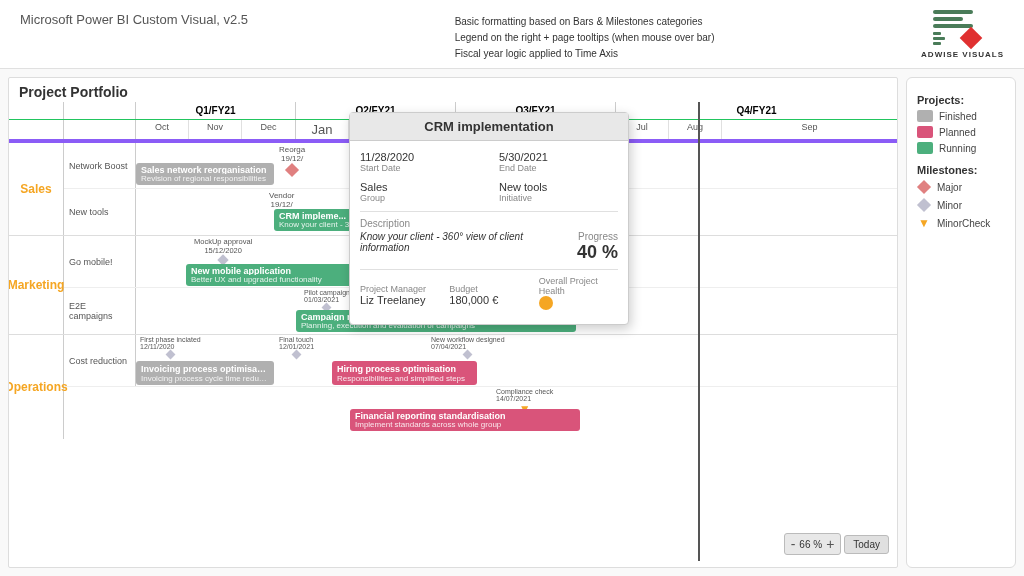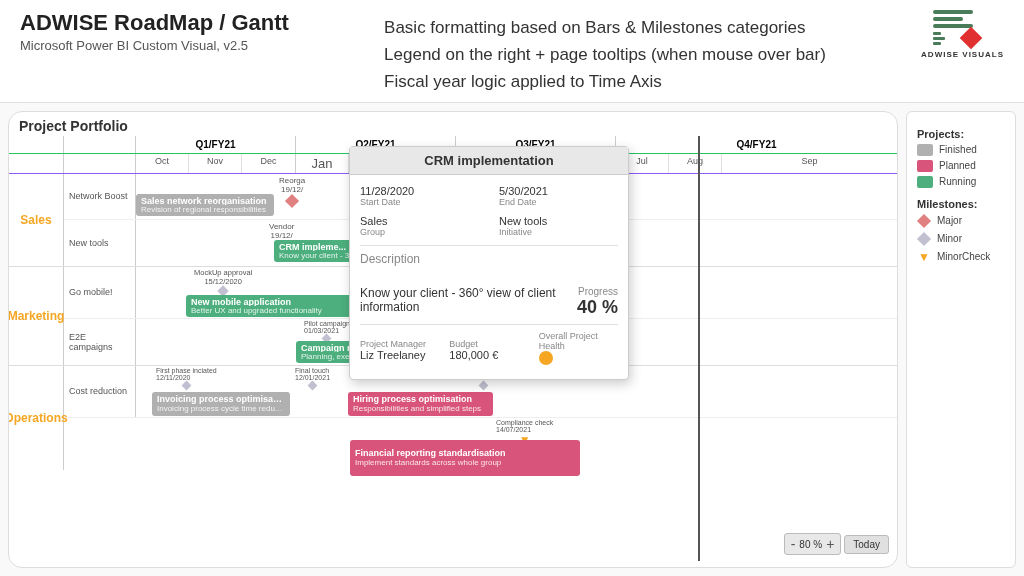--- a/index.html
+++ b/index.html
@@ -4,55 +4,55 @@
   <style>
     * { box-sizing: border-box; margin: 0; padding: 0; }
     body { font-family: 'Segoe UI', Arial, sans-serif; background: #f0f0f0; width: 1024px; height: 576px; overflow: hidden; }
 
     .main-wrapper { width: 1024px; height: 576px; background: #fff; display: flex; flex-direction: column; }
 
     
     .header { background: #fff; padding: 10px 20px 6px 20px; display: flex; align-items: flex-start; justify-content: space-between; border-bottom: 1px solid #e0e0e0; }
     .header-left h1 { font-size: 22px; font-weight: 700; color: #222; }
     .header-left h2 { font-size: 13px; font-weight: 400; color: #555; margin-top: 2px; }
-    .header-center { font-size: 17px; color: #333; line-height: 1.6; padding-top: 4px; }
+    .header-center { font-size: 10px; color: #333; line-height: 1.6; padding-top: 4px; }
     .header-right { display: flex; flex-direction: column; align-items: center; }
     .adwise-logo { width: 60px; height: 40px; position: relative; }
     .logo-lines { display: flex; flex-direction: column; gap: 3px; margin-bottom: 2px; }
     .logo-line { height: 4px; background: #4a7c59; border-radius: 2px; }
     .logo-diamond { width: 16px; height: 16px; background: #e03030; transform: rotate(45deg); margin: 0 auto; }
     .logo-text { font-size: 8px; color: #333; font-weight: 700; letter-spacing: 1px; text-align: center; }
 
     
     .content { display: flex; flex: 1; background: #f9f9f9; padding: 8px; gap: 8px; overflow: hidden; }
 
     
-    .chart-area { flex: 1; background: #fff; border-radius: 14px; border: 1px solid #ddd; position: relative; overflow: hidden; }
+    .chart-area { flex: 1; background: #fff; border-radius: 2px; border: 1px solid #ddd; position: relative; overflow: hidden; }
 
     
     .bar { position: absolute; border-radius: 3px; display: flex; flex-direction: column; justify-content: center; padding: 2px 5px; cursor: pointer; }
     .bar-title { font-size: 9px; font-weight: 700; color: #fff; white-space: nowrap; overflow: hidden; text-overflow: ellipsis; }
     .bar-subtitle { font-size: 8px; color: rgba(255,255,255,0.85); white-space: nowrap; overflow: hidden; text-overflow: ellipsis; }
 
     .bar-finished { background: #b0b0b0; }
     .bar-planned { background: #d9547a; }
     .bar-running { background: #4caf7d; }
 
     
     .popup { position: absolute; background: #fff; border: 1px solid #ccc; border-radius: 4px; box-shadow: 2px 4px 12px rgba(0,0,0,0.2); width: 280px; z-index: 100; }
     .popup-header { background: #e8e8e8; text-align: center; padding: 6px; font-size: 13px; font-weight: 600; color: #333; border-bottom: 1px solid #ccc; }
     .popup-body { padding: 10px; }
     .popup-row { display: flex; gap: 20px; margin-bottom: 8px; }
     .popup-field { flex: 1; }
     .popup-field-label { font-size: 9px; color: #888; }
     .popup-field-value { font-size: 11px; color: #333; font-weight: 500; }
     .popup-divider { border: none; border-top: 1px solid #e0e0e0; margin: 6px 0; }
-    .popup-desc-label { font-size: 12px; color: #888; margin-bottom: 20px; }
+    .popup-desc-label { font-size: 10px; color: #888; margin-bottom: 2px; }
     .popup-desc-row { display: flex; gap: 10px; }
-    .popup-desc-text { font-size: 12px; color: #333; flex: 1; }
+    .popup-desc-text { font-size: 10px; color: #333; flex: 1; font-style: italic; }
     .popup-progress { font-size: 18px; font-weight: 700; color: #333; text-align: right; }
     .popup-progress-label { font-size: 10px; color: #888; text-align: right; }
     .popup-bottom-row { display: flex; gap: 10px; align-items: center; margin-top: 6px; }
     .popup-bottom-field { flex: 1; }
     .health-dot { width: 14px; height: 14px; border-radius: 50%; background: #f5a623; display: inline-block; }
 
     
     .legend { width: 110px; background: #fff; border-radius: 6px; border: 1px solid #ddd; padding: 10px; display: flex; flex-direction: column; gap: 4px; }
     .legend-section-title { font-size: 11px; font-weight: 600; color: #333; margin-top: 6px; }
     .legend-item { display: flex; align-items: center; gap: 6px; font-size: 10px; color: #444; }
@@ -61,21 +61,20 @@
 
     .chart-title-row { padding: 6px 10px 2px 10px; font-size: 14px; font-weight: 700; color: #333; }
   </style>
 </head>
 <body>
 
 <div class="main-wrapper">
 
   <div class="header">
     <div class="header-left">
-      <h1>ADWISE RoadMap / Gantt</h1>
       <h2>Microsoft Power BI Custom Visual, v2.5</h2>
     </div>
     <div class="header-center">
       <div>Basic formatting based on Bars &amp; Milestones categories</div>
       <div>Legend on the right + page tooltips (when mouse over bar)</div>
       <div>Fiscal year logic applied to Time Axis</div>
     </div>
     <div class="header-right">
       <div class="adwise-logo">
         <div class="logo-lines">
@@ -105,21 +104,21 @@
 
         <div style="display:flex; border-bottom:1px solid #22c55e;">
           <div style="width:55px;min-width:55px;border-right:1px solid #ccc;"></div>
           <div style="width:72px;min-width:72px;border-right:1px solid #ccc;"></div>
 
           <div style="width:160px;text-align:center;border-right:1px solid #ccc;font-size:10px;font-weight:600;padding:3px 0;">Q1/FY21</div>
           <div style="width:160px;text-align:center;border-right:1px solid #ccc;font-size:10px;font-weight:600;padding:3px 0;">Q2/FY21</div>
           <div style="width:160px;text-align:center;border-right:1px solid #ccc;font-size:10px;font-weight:600;padding:3px 0;">Q3/FY21</div>
           <div style="flex:1;text-align:center;font-size:10px;font-weight:600;padding:3px 0;">Q4/FY21</div>
         </div>
-        <div style="display:flex; border-bottom:1px solid #8b5cf6;">
+        <div style="display:flex; border-bottom:4px solid #8b5cf6;">
           <div style="width:55px;min-width:55px;border-right:1px solid #ccc;"></div>
           <div style="width:72px;min-width:72px;border-right:1px solid #ccc;"></div>
           <div style="width:53px;text-align:center;border-right:1px solid #e0e0e0;font-size:9px;padding:2px 0;color:#555;">Oct</div>
           <div style="width:53px;text-align:center;border-right:1px solid #e0e0e0;font-size:9px;padding:2px 0;color:#555;">Nov</div>
           <div style="width:54px;text-align:center;border-right:1px solid #ccc;font-size:9px;padding:2px 0;color:#555;">Dec</div>
           <div style="width:53px;text-align:center;border-right:1px solid #e0e0e0;font-size:13px;padding:2px 0;color:#555;">Jan</div>
           <div style="width:53px;text-align:center;border-right:1px solid #e0e0e0;font-size:9px;padding:2px 0;color:#555;">Feb</div>
           <div style="width:54px;text-align:center;border-right:1px solid #ccc;font-size:9px;padding:2px 0;color:#555;">Mar</div>
           <div style="width:53px;text-align:center;border-right:1px solid #e0e0e0;font-size:9px;padding:2px 0;color:#555;">Apr</div>
           <div style="width:53px;text-align:center;border-right:1px solid #e0e0e0;font-size:9px;padding:2px 0;color:#555;">May</div>
@@ -216,21 +215,21 @@
                 </div>
               </div>
             </div>
           </div>
         </div>
 
         <div style="display:flex;">
           <div style="width:55px;min-width:55px;border-right:1px solid #ccc;display:flex;align-items:center;justify-content:center;font-size:12px;font-weight:700;color:#f5a623;">Operations</div>
           <div style="flex:1;display:flex;flex-direction:column;">
 
-            <div style="display:flex;border-bottom:1px solid #eee;height:52px;position:relative;gap:16px;">
+            <div style="display:flex;border-bottom:1px solid #eee;height:52px;position:relative;">
               <div style="width:72px;min-width:72px;border-right:1px solid #ccc;font-size:9px;color:#555;padding:4px 5px;display:flex;align-items:center;">Cost reduction</div>
               <div style="flex:1;position:relative;">
 
                 <div style="position:absolute;left:4px;top:1px;font-size:7px;color:#555;white-space:nowrap;">First phase inciated<br>12/11/2020
                   <div style="width:7px;height:7px;background:#c0c0d0;transform:rotate(45deg);margin:1px auto;"></div>
                 </div>
 
                 <div style="position:absolute;left:143px;top:1px;font-size:7px;color:#555;white-space:nowrap;">Final touch<br>12/01/2021
                   <div style="width:7px;height:7px;background:#c0c0d0;transform:rotate(45deg);margin:1px auto;"></div>
                 </div>
@@ -251,33 +250,33 @@
               </div>
             </div>
 
             <div style="display:flex;height:52px;position:relative;">
               <div style="flex:1;position:relative;">
 
                 <div style="position:absolute;left:432px;top:1px;font-size:7px;color:#555;white-space:nowrap;">Compliance check<br>14/07/2021
                   <div style="text-align:center;font-size:12px;color:#f5a623;">▼</div>
                 </div>
 
-                <div class="bar bar-planned" style="left:286px;width:230px;top:22px;height:36px;">
+                <div class="bar bar-planned" style="left:286px;width:230px;top:22px;height:22px;">
                   <div class="bar-title">Financial reporting standardisation</div>
                   <div class="bar-subtitle">Implement standards across whole group</div>
                 </div>
               </div>
             </div>
           </div>
         </div>
 
         <div style="position:absolute;bottom:6px;right:8px;display:flex;align-items:center;gap:3px;">
           <div style="background:#e8e8e8;border:1px solid #bbb;border-radius:3px;display:flex;align-items:center;gap:4px;padding:2px 6px;">
             <button style="background:none;border:none;cursor:pointer;font-size:14px;color:#555;">-</button>
-            <span style="font-size:10px;color:#333;">80 %</span>
+            <span style="font-size:10px;color:#333;">66 %</span>
             <button style="background:none;border:none;cursor:pointer;font-size:14px;color:#555;">+</button>
           </div>
           <button style="background:#e0e0e0;border:1px solid #bbb;border-radius:3px;font-size:10px;padding:3px 8px;cursor:pointer;color:#333;">Today</button>
         </div>
 
         <div style="position:absolute;top:0;bottom:0;left:689px;width:2px;background:#555;z-index:5;pointer-events:none;"></div>
 
         <div class="popup" style="left:340px;top:10px;">
           <div class="popup-header">CRM implementation</div>
           <div class="popup-body">

